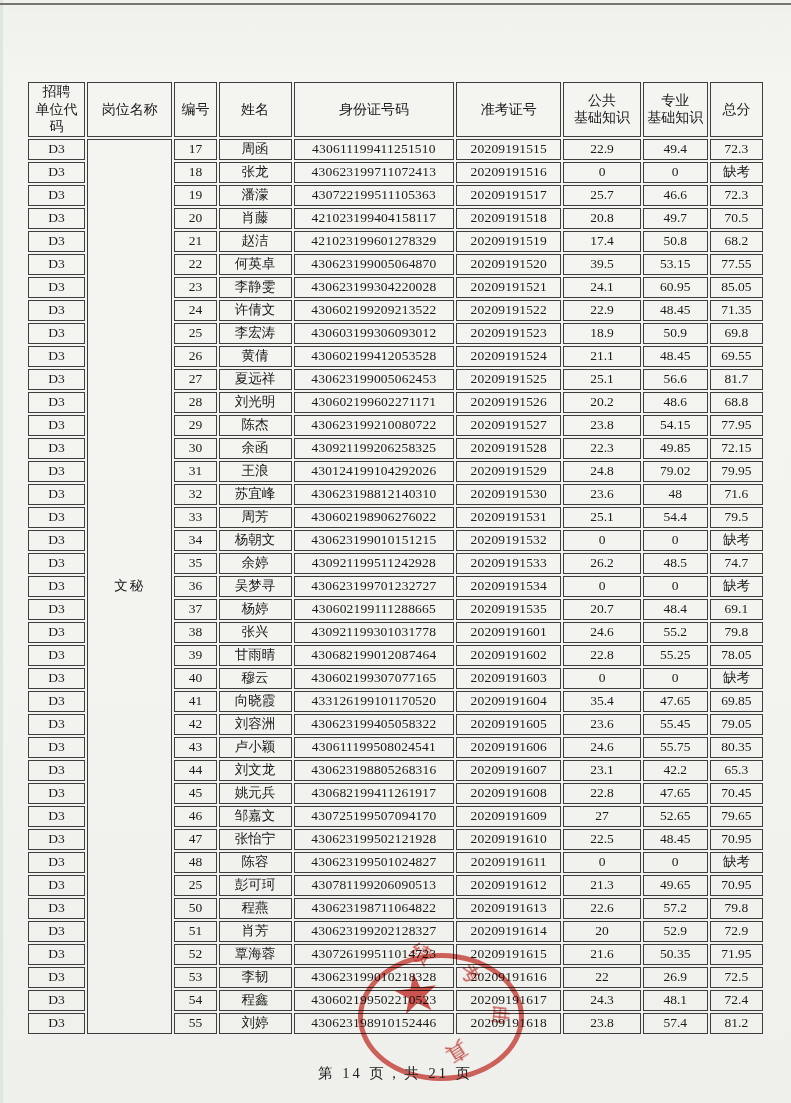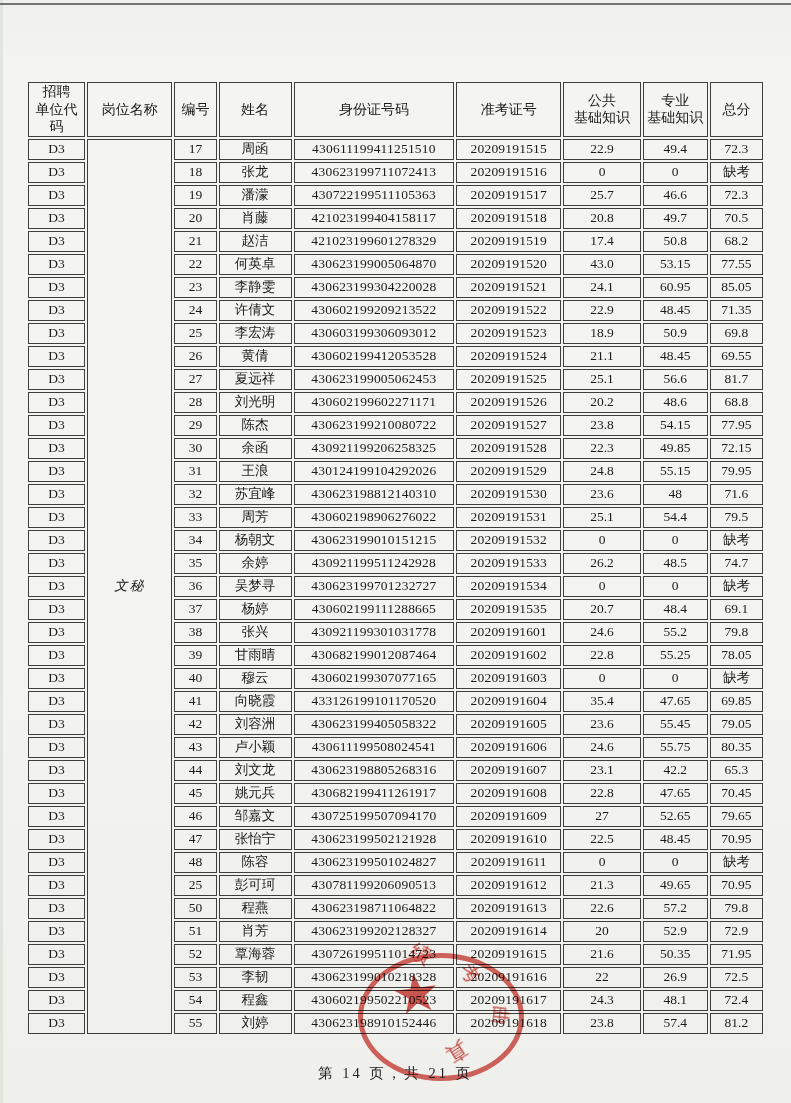--- a/index.html
+++ b/index.html
@@ -41,21 +41,21 @@
     font-weight: normal;
     font-size: 14px;
     line-height: 1.25;
     white-space: pre-line;
   }
   table.results td {
     height: 21px;
     font-size: 13.5px;
   }
   td.c-id, td.c-ticket { font-size: 14.5px; letter-spacing: .2px; }
-  td.c-pos { font-size: 14.5px; letter-spacing: 2px; font-style: italic; }
+  td.c-pos { font-size: 14.5px; letter-spacing: 2px; }
   .page-footer {
     position: absolute; left: 0; top: 1064px; width: 791px;
     text-align: center; font-size: 14.5px; color: #222;
     letter-spacing: 3px;
   }
   
   .stamp {
     position: absolute; left: 358px; top: 953px; width: 166px; height: 128px;
     mix-blend-mode: multiply; pointer-events: none;
   }
@@ -169,21 +169,21 @@
           <td class="c-pub">17.4</td>
           <td class="c-prof">50.8</td>
           <td class="c-total">68.2</td>
         </tr>
         <tr>
           <td>D3</td>
           <td class="c-no">22</td>
           <td class="c-name">何英卓</td>
           <td class="c-id">430623199005064870</td>
           <td class="c-ticket">20209191520</td>
-          <td class="c-pub">43.0</td>
+          <td class="c-pub">39.5</td>
           <td class="c-prof">53.15</td>
           <td class="c-total">77.55</td>
         </tr>
         <tr>
           <td>D3</td>
           <td class="c-no">23</td>
           <td class="c-name">李静雯</td>
           <td class="c-id">430623199304220028</td>
           <td class="c-ticket">20209191521</td>
           <td class="c-pub">24.1</td>
@@ -260,21 +260,21 @@
           <td class="c-prof">49.85</td>
           <td class="c-total">72.15</td>
         </tr>
         <tr>
           <td>D3</td>
           <td class="c-no">31</td>
           <td class="c-name">王浪</td>
           <td class="c-id">430124199104292026</td>
           <td class="c-ticket">20209191529</td>
           <td class="c-pub">24.8</td>
-          <td class="c-prof">55.15</td>
+          <td class="c-prof">79.02</td>
           <td class="c-total">79.95</td>
         </tr>
         <tr>
           <td>D3</td>
           <td class="c-no">32</td>
           <td class="c-name">苏宜峰</td>
           <td class="c-id">430623198812140310</td>
           <td class="c-ticket">20209191530</td>
           <td class="c-pub">23.6</td>
           <td class="c-prof">48</td>

